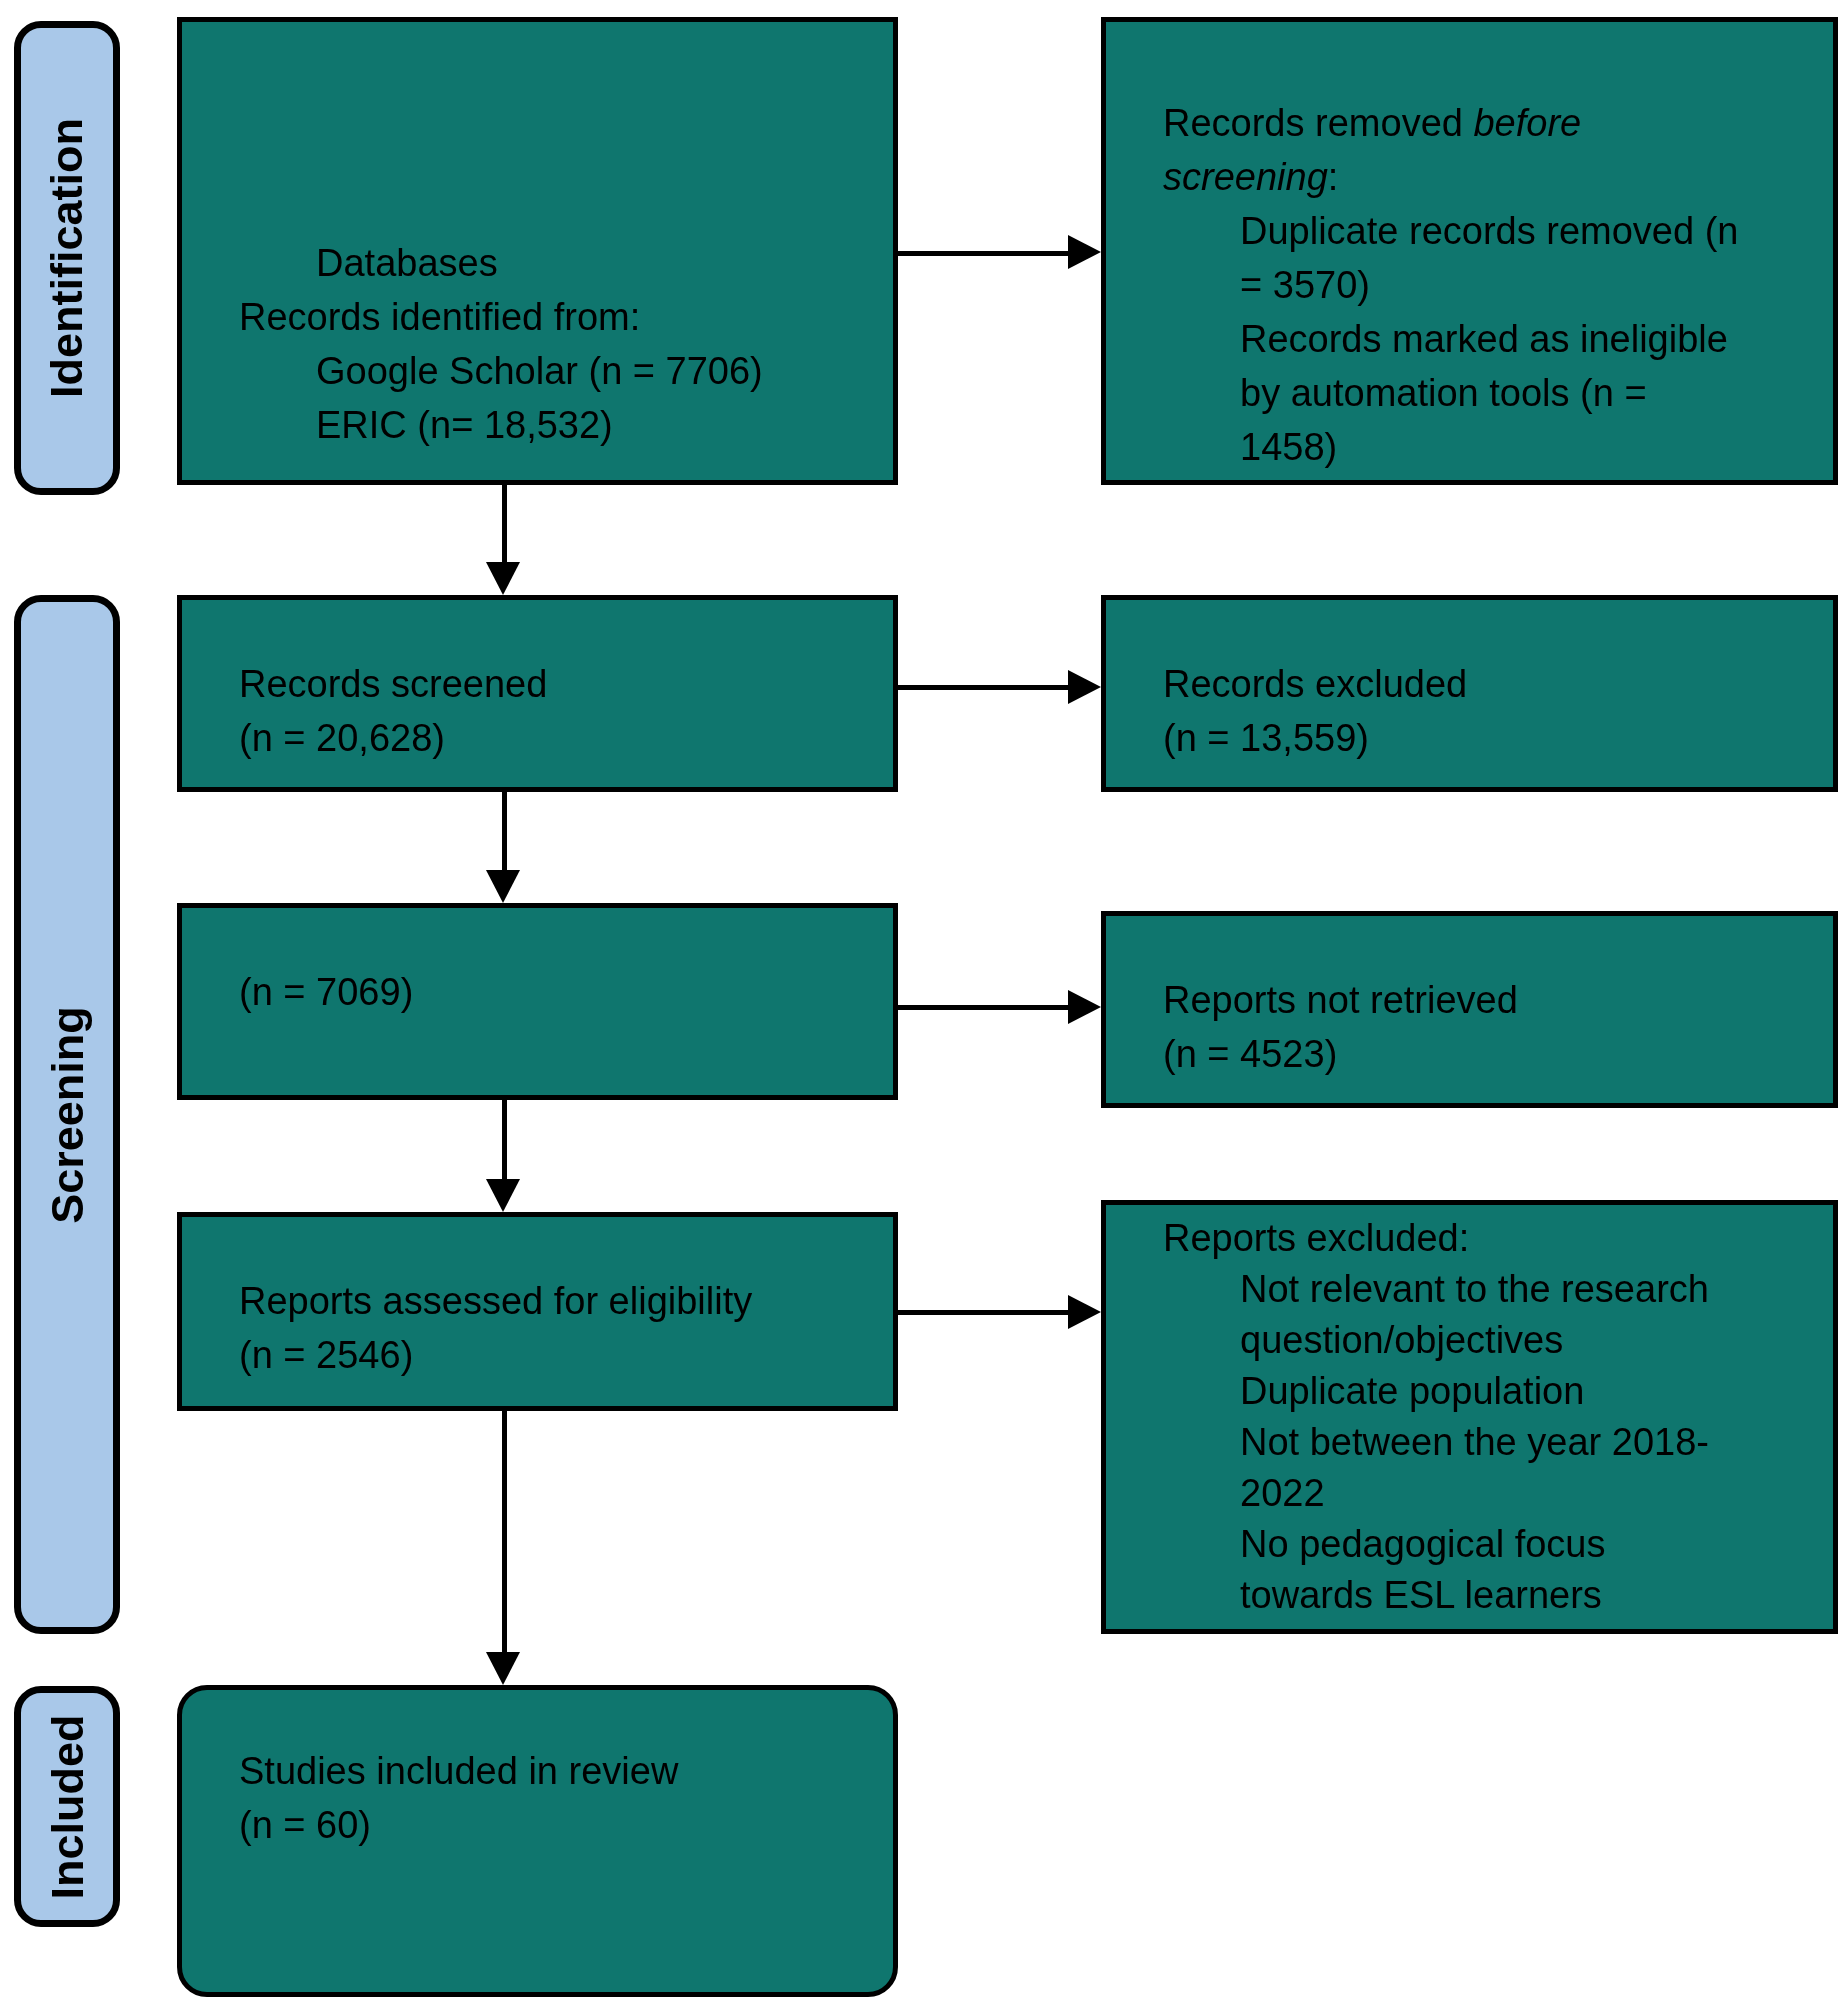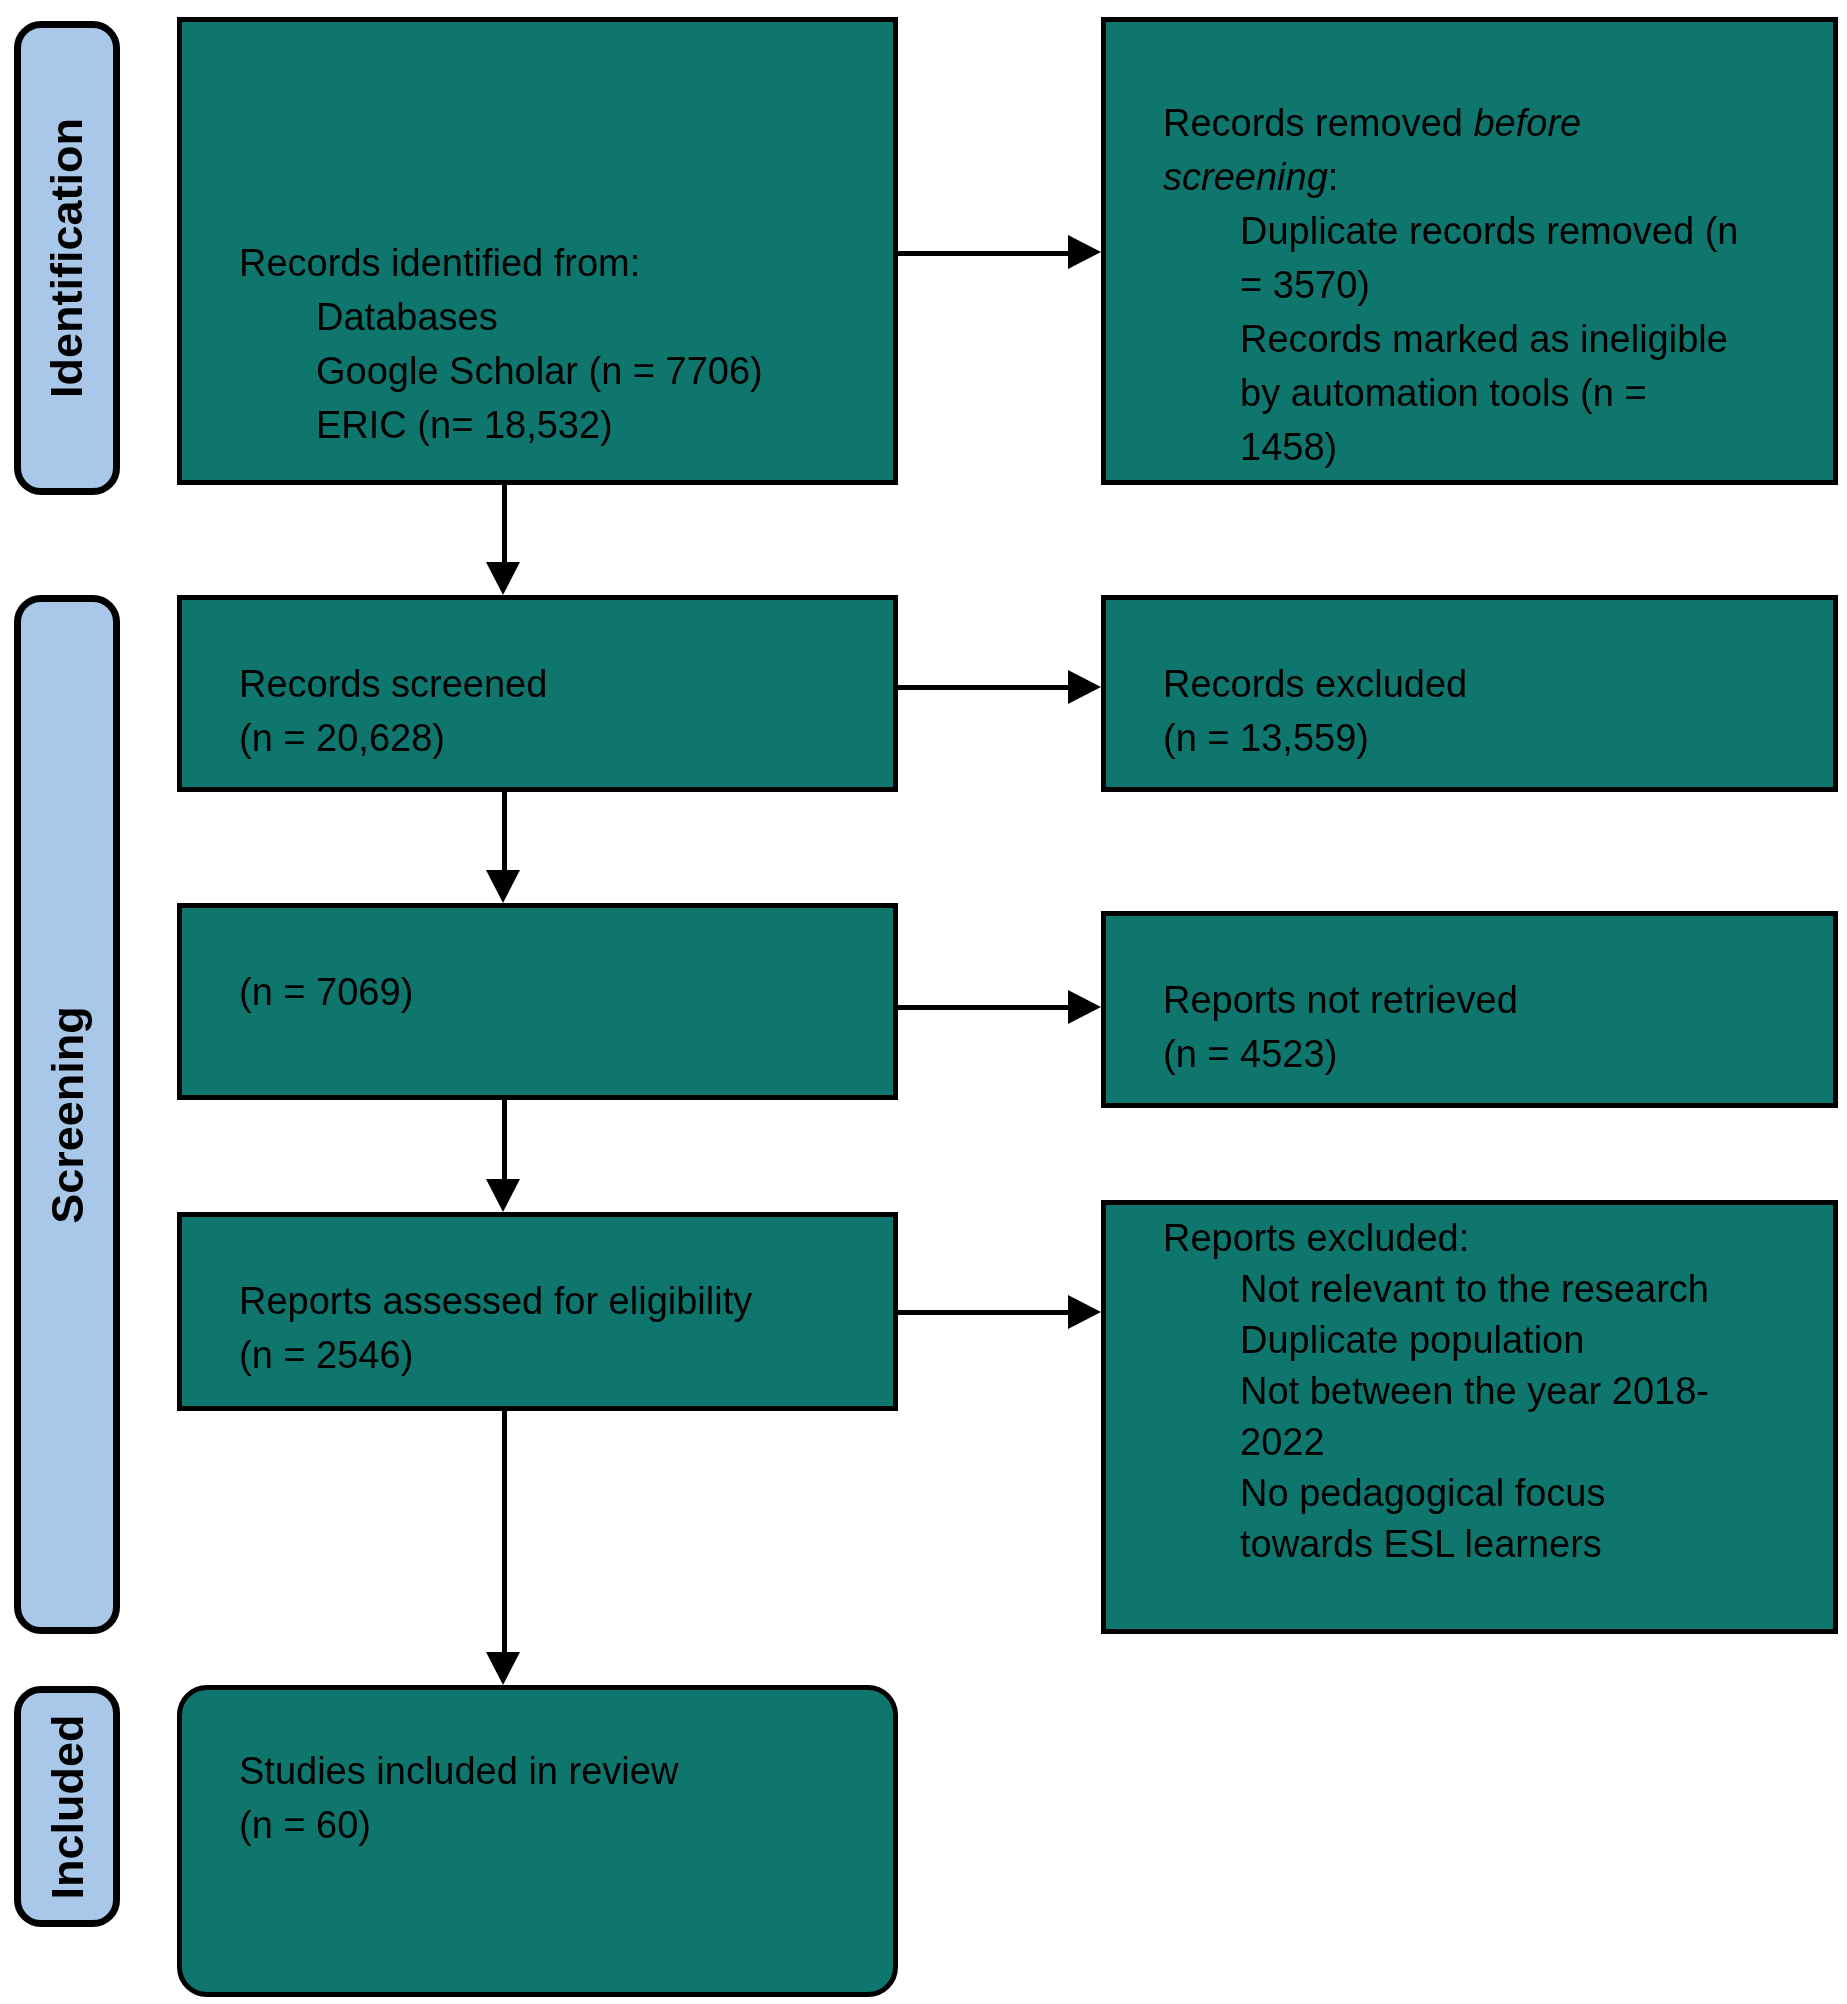--- a/index.html
+++ b/index.html
@@ -93,22 +93,22 @@
     <span>Identification</span>
   </div>
   <div class="stage" id="stage-screening" style="background: rgb(169, 200, 233); border-color: rgb(0, 0, 0);">
     <span>Screening</span>
   </div>
   <div class="stage" id="stage-included" style="background: rgb(169, 200, 233); border-color: rgb(0, 0, 0);">
     <span>Included</span>
   </div>
 
   <div class="fbox col-left" id="box-records-identified">
+    <div class="line indent">Databases</div>
     <div class="line">Records identified from:</div>
-    <div class="line indent">Databases</div>
     <div class="line indent">Google Scholar (n = 7706)</div>
     <div class="line indent">ERIC (n= 18,532)</div>
   </div>
 
   <div class="fbox col-right" id="box-records-removed">
     <div class="line"><span>Records removed </span><span class="it">before</span></div>
     <div class="line"><span class="it">screening</span><span>:</span></div>
     <div class="line indent">Duplicate records removed (n</div>
     <div class="line indent">= 3570)</div>
     <div class="line indent">Records marked as ineligible</div>
@@ -133,20 +133,21 @@
     <div class="line">(n = 4523)</div>
   </div>
 
   <div class="fbox col-left" id="box-reports-assessed">
     <div class="line">Reports assessed for eligibility</div>
     <div class="line">(n = 2546)</div>
   </div>
   <div class="fbox col-right" id="box-reports-excluded">
     <div class="line">Reports excluded:</div>
     <div class="line indent">Not relevant to the research</div>
+    <div class="line indent">question/objectives</div>
     <div class="line indent">Duplicate population</div>
     <div class="line indent">Not between the year 2018-</div>
     <div class="line indent">2022</div>
     <div class="line indent">No pedagogical focus</div>
     <div class="line indent">towards ESL learners</div>
   </div>
 
   <div class="fbox col-left" id="box-studies-included">
     <div class="line">Studies included in review</div>
     <div class="line">(n = 60)</div>

